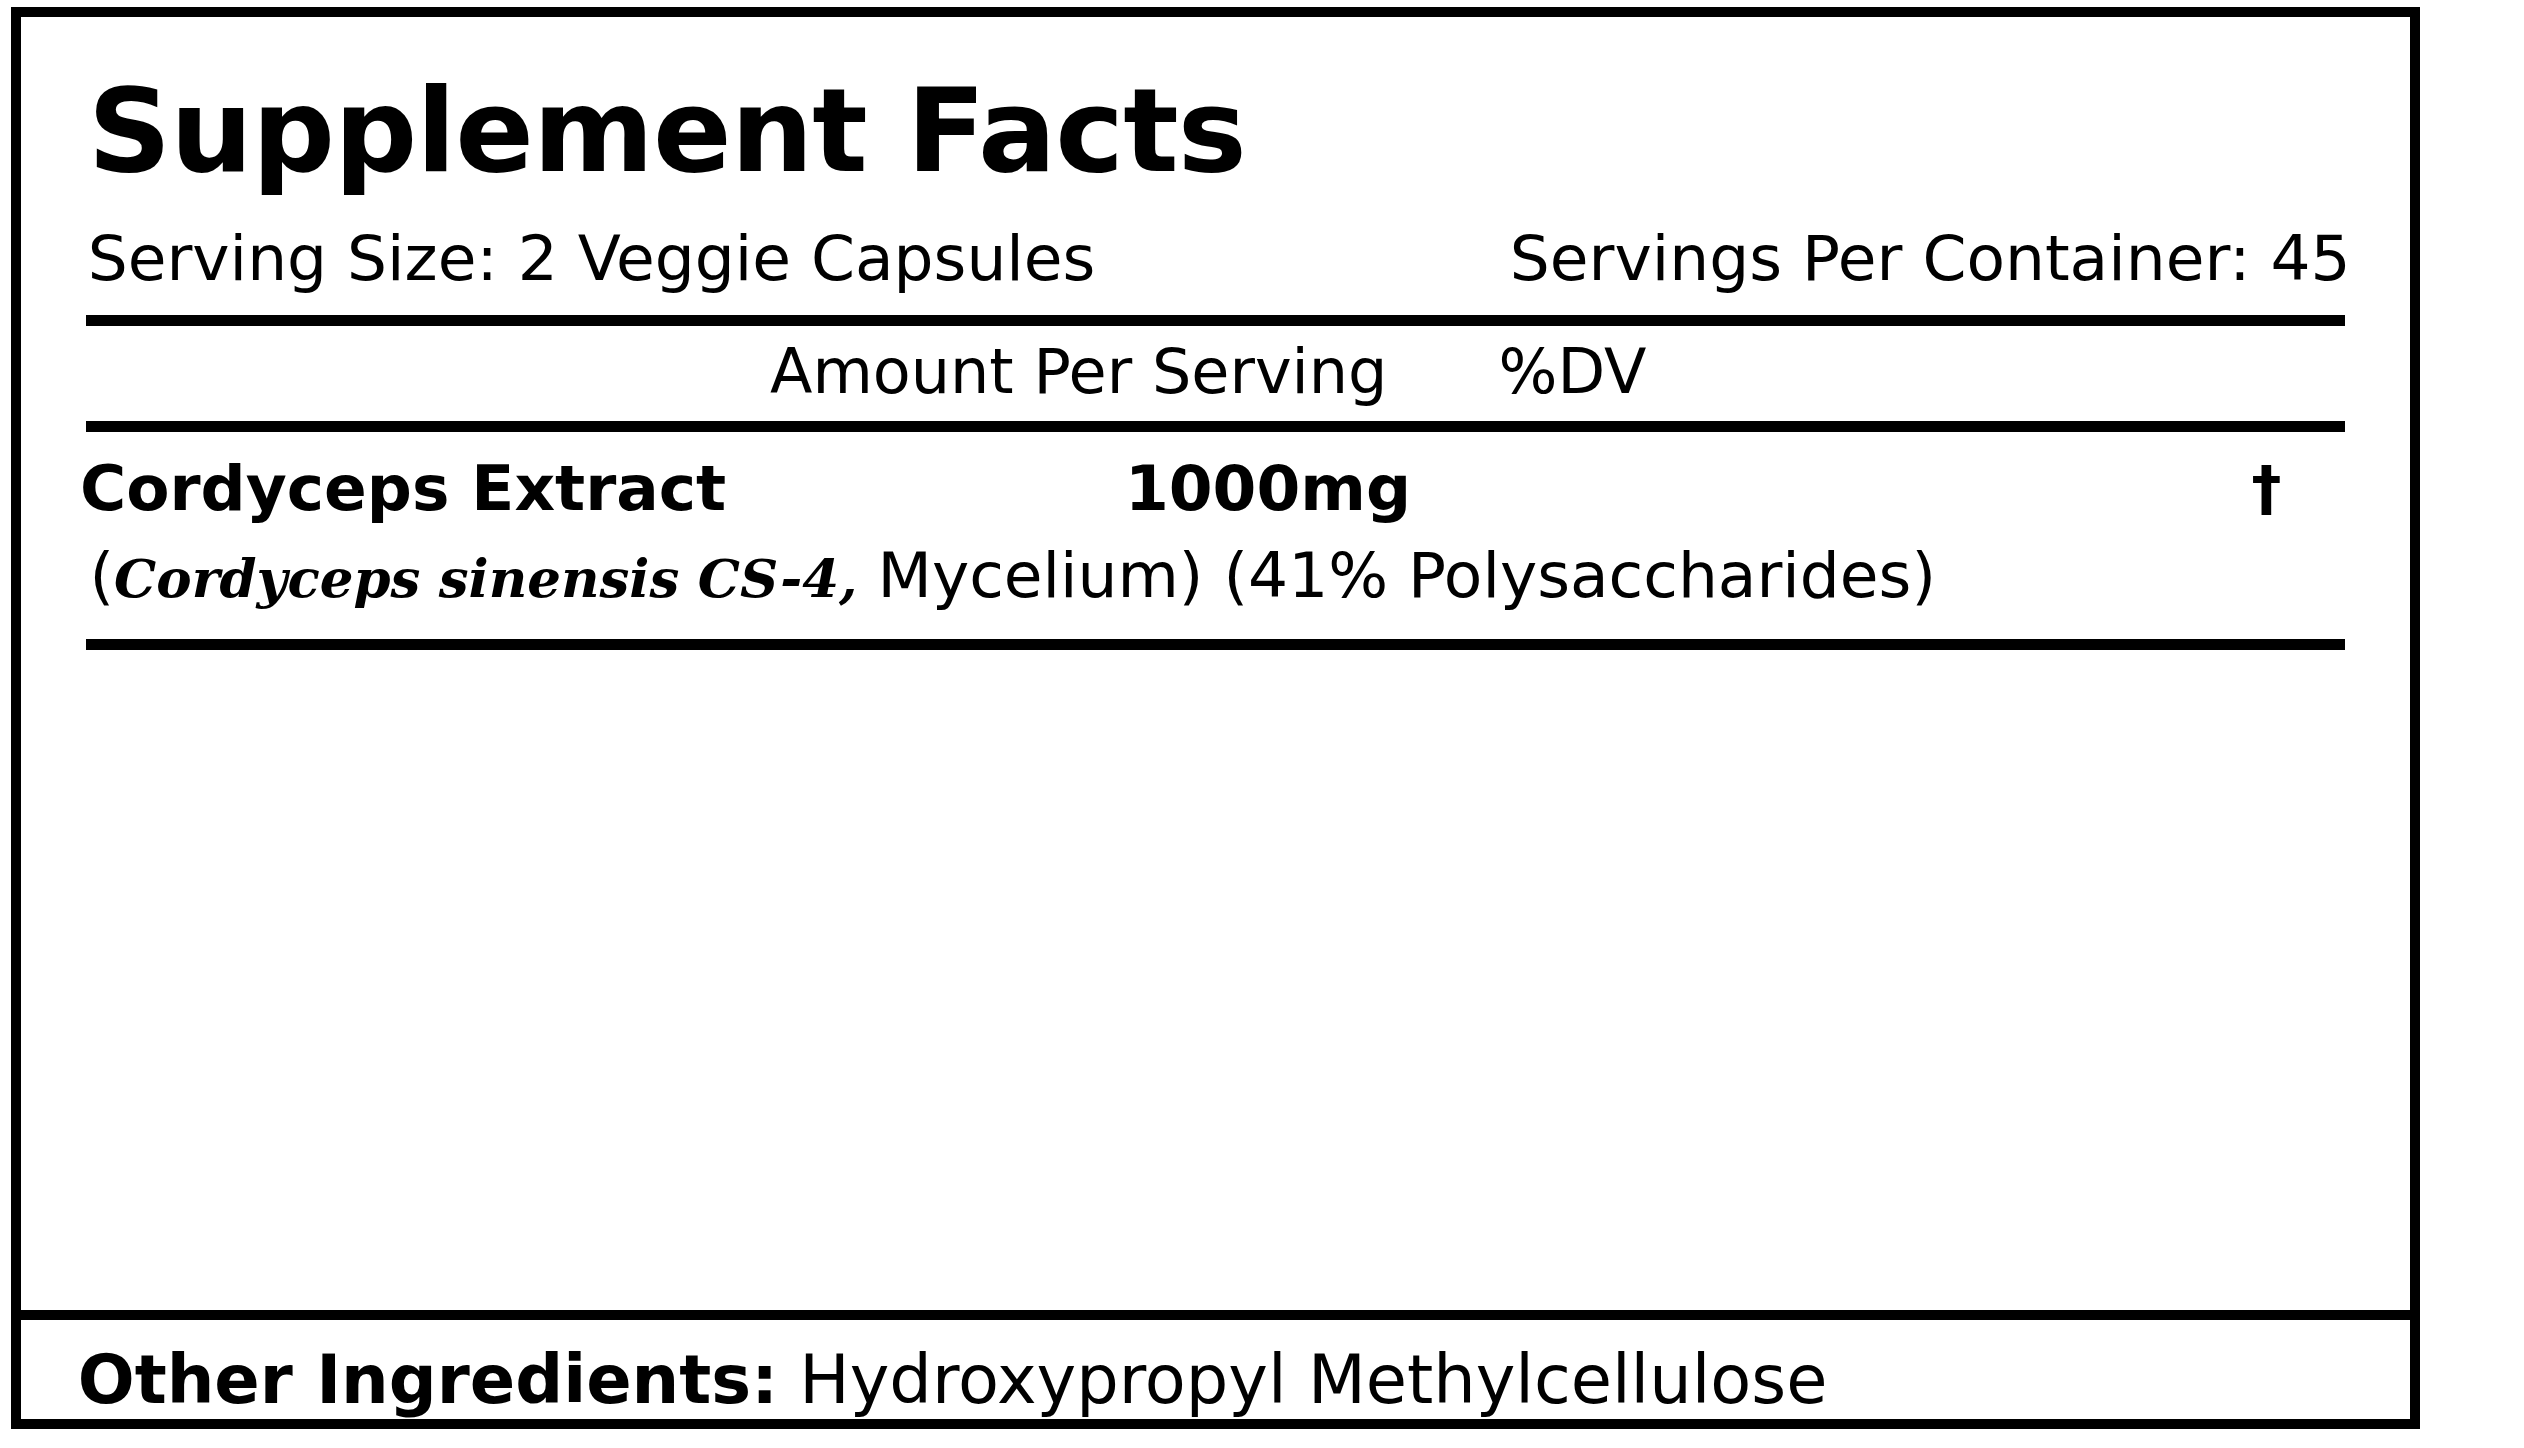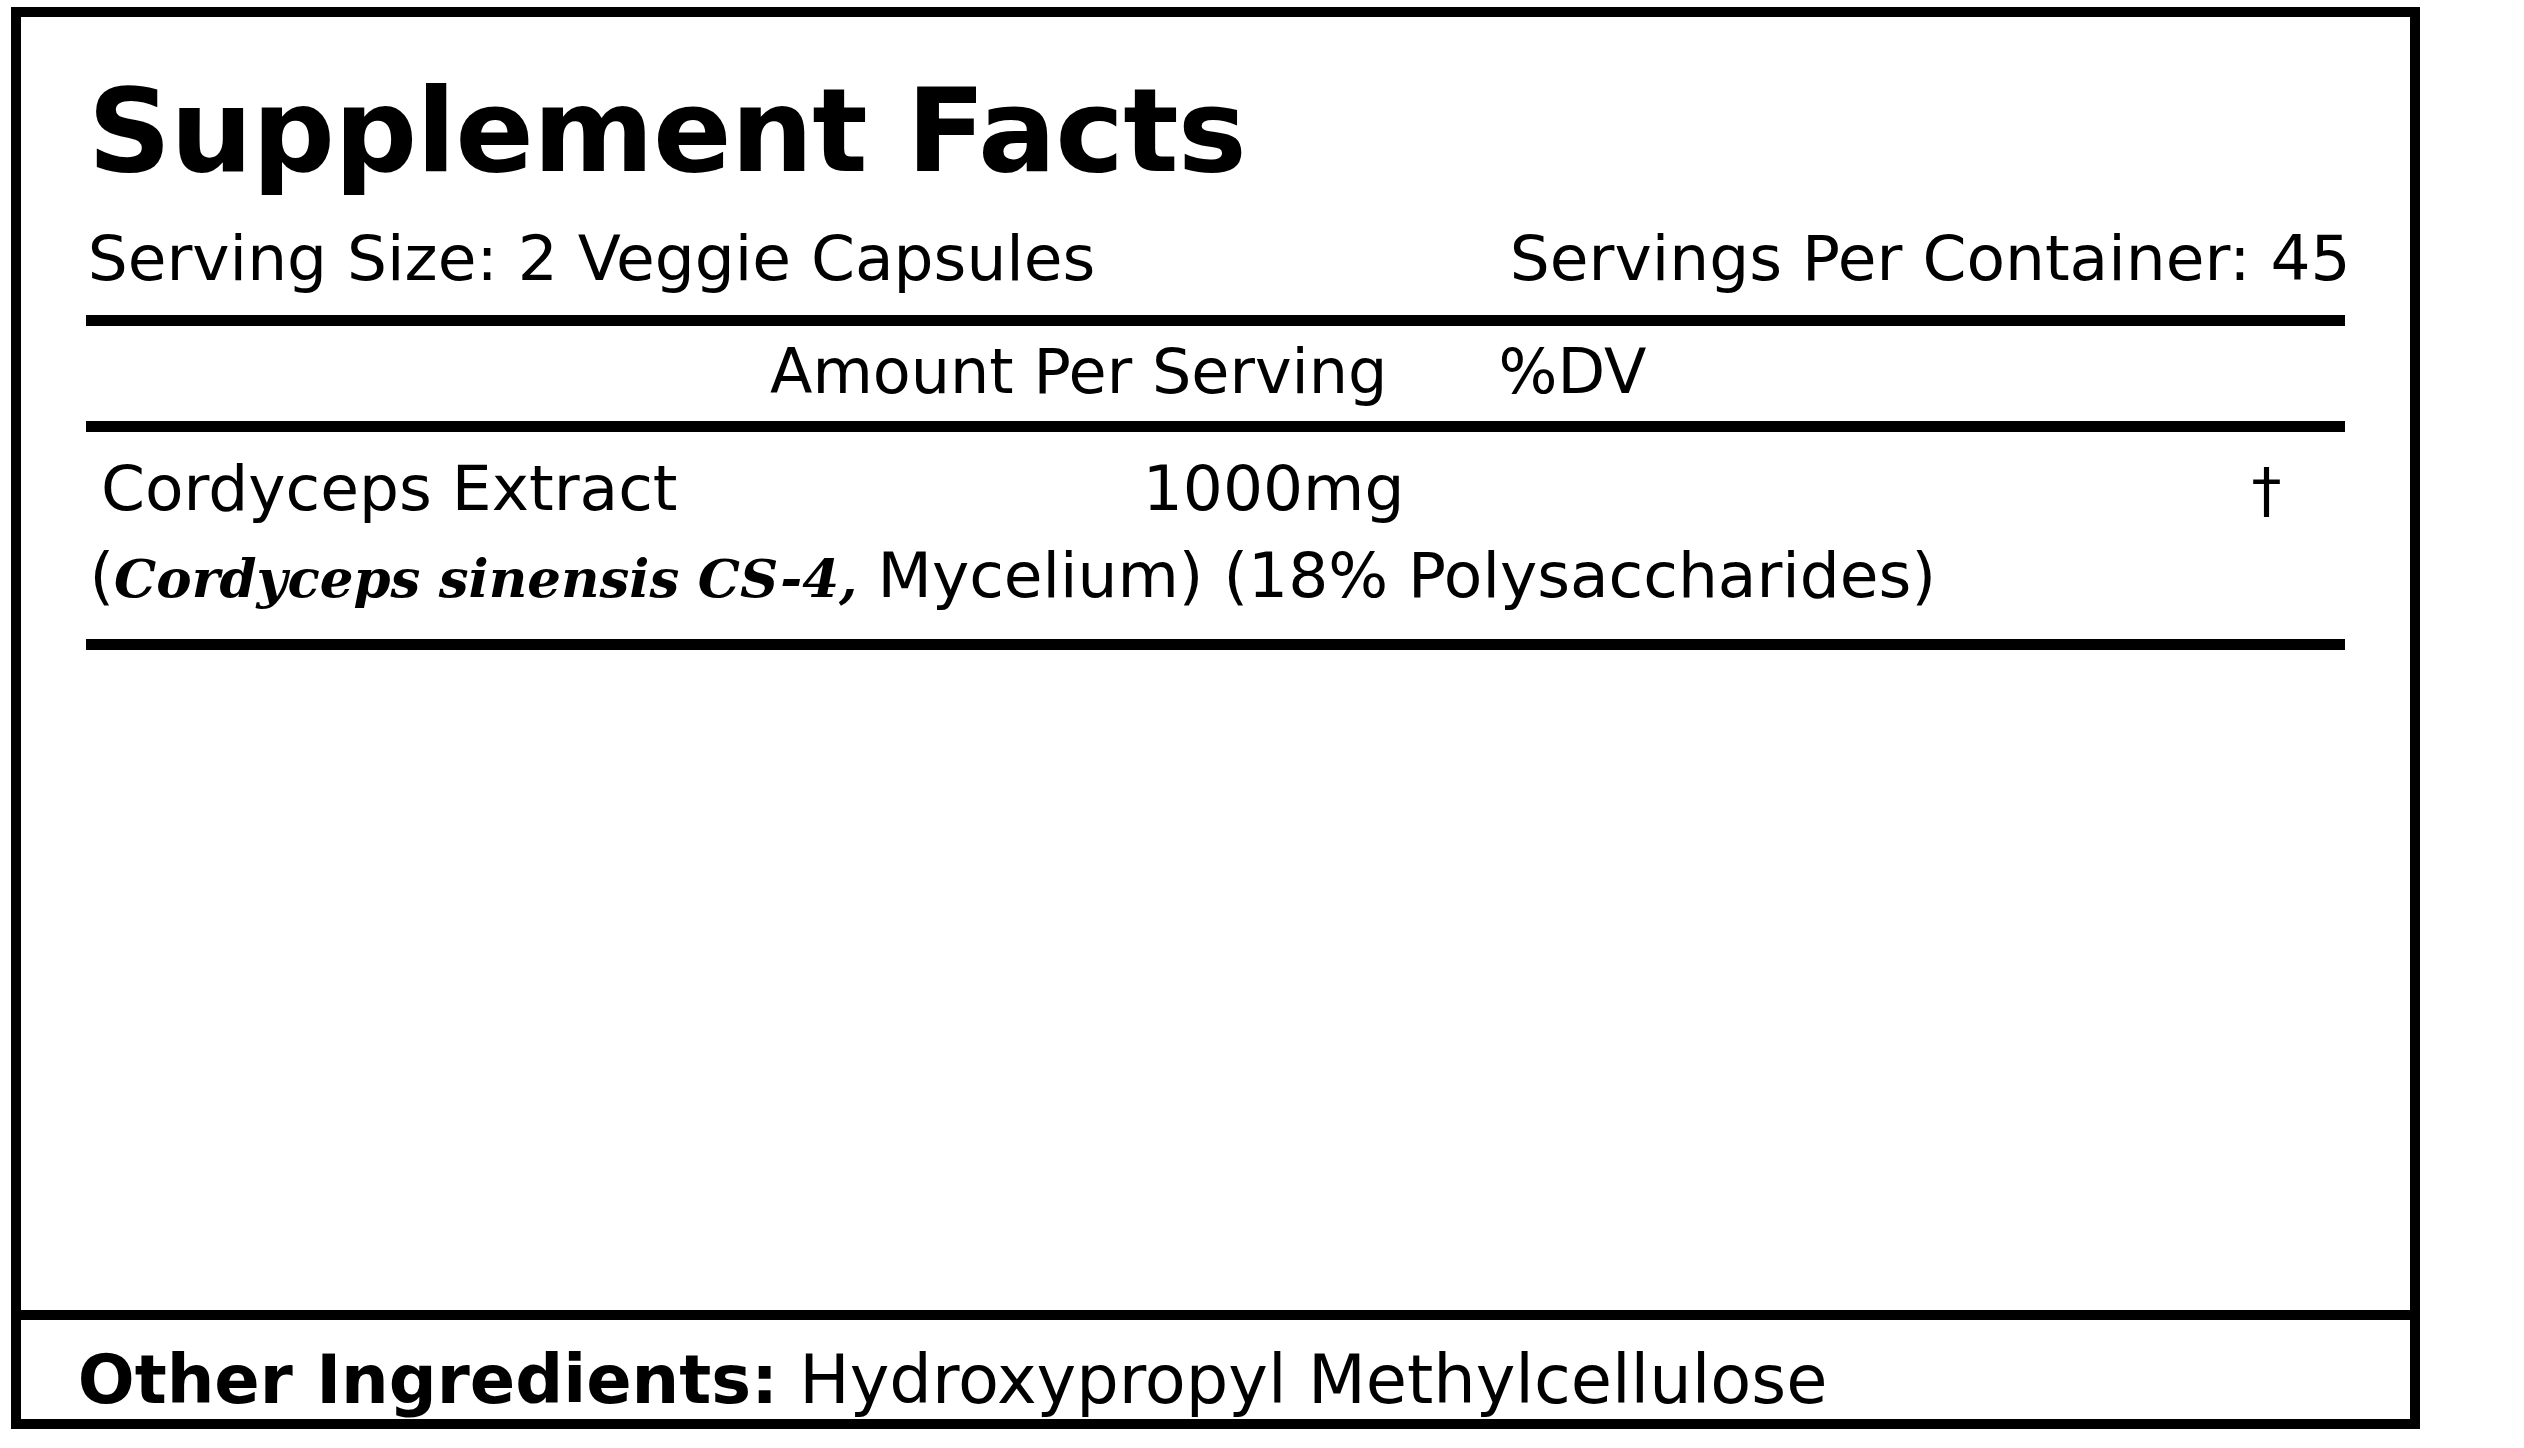--- a/index.html
+++ b/index.html
@@ -99,25 +99,25 @@
     margin-right: 87px;
   }
   .header-dv {
     min-width: 172px;
     text-align: right;
   }
 
   .nutrient-row {
     position: relative;
     display: flex;
-    align-items: flex-end;
-    font-size: 63px;
-    font-weight: 400;
+    align-items: center;
+    font-size: 63px;
+    font-weight: 700;
     margin-top: 20px;
-    margin-left: 26px;
+    margin-left: 5px;
     margin-right: 14.5px;
     white-space: nowrap;
   }
   .nutrient-name {
     flex: 0 0 auto;
   }
   .nutrient-amount {
     position: absolute;
     left: 50%;
     transform: translateX(-30%);
@@ -188,21 +188,21 @@
 
     <div class="rule-thick2"></div>
 
     <div class="nutrient-row">
       <span class="nutrient-name">Cordyceps Extract</span>
       <span class="nutrient-amount">1000mg</span>
       <span class="nutrient-dv">†</span>
     </div>
 
     <div class="latin-line">
-      <span>(</span><span class="latin">Cordyceps sinensis CS-4,</span><span> Mycelium) (18% Polysaccharides)</span>
+      <span>(</span><span class="latin">Cordyceps sinensis CS-4,</span><span> Mycelium) (41% Polysaccharides)</span>
     </div>
 
     <div class="rule-bottom"></div>
 
 
   </div>
 
   <div class="section-bottom">
     <div class="divider-full"></div>
     <div style="padding: 0 54px 0 54px;">

